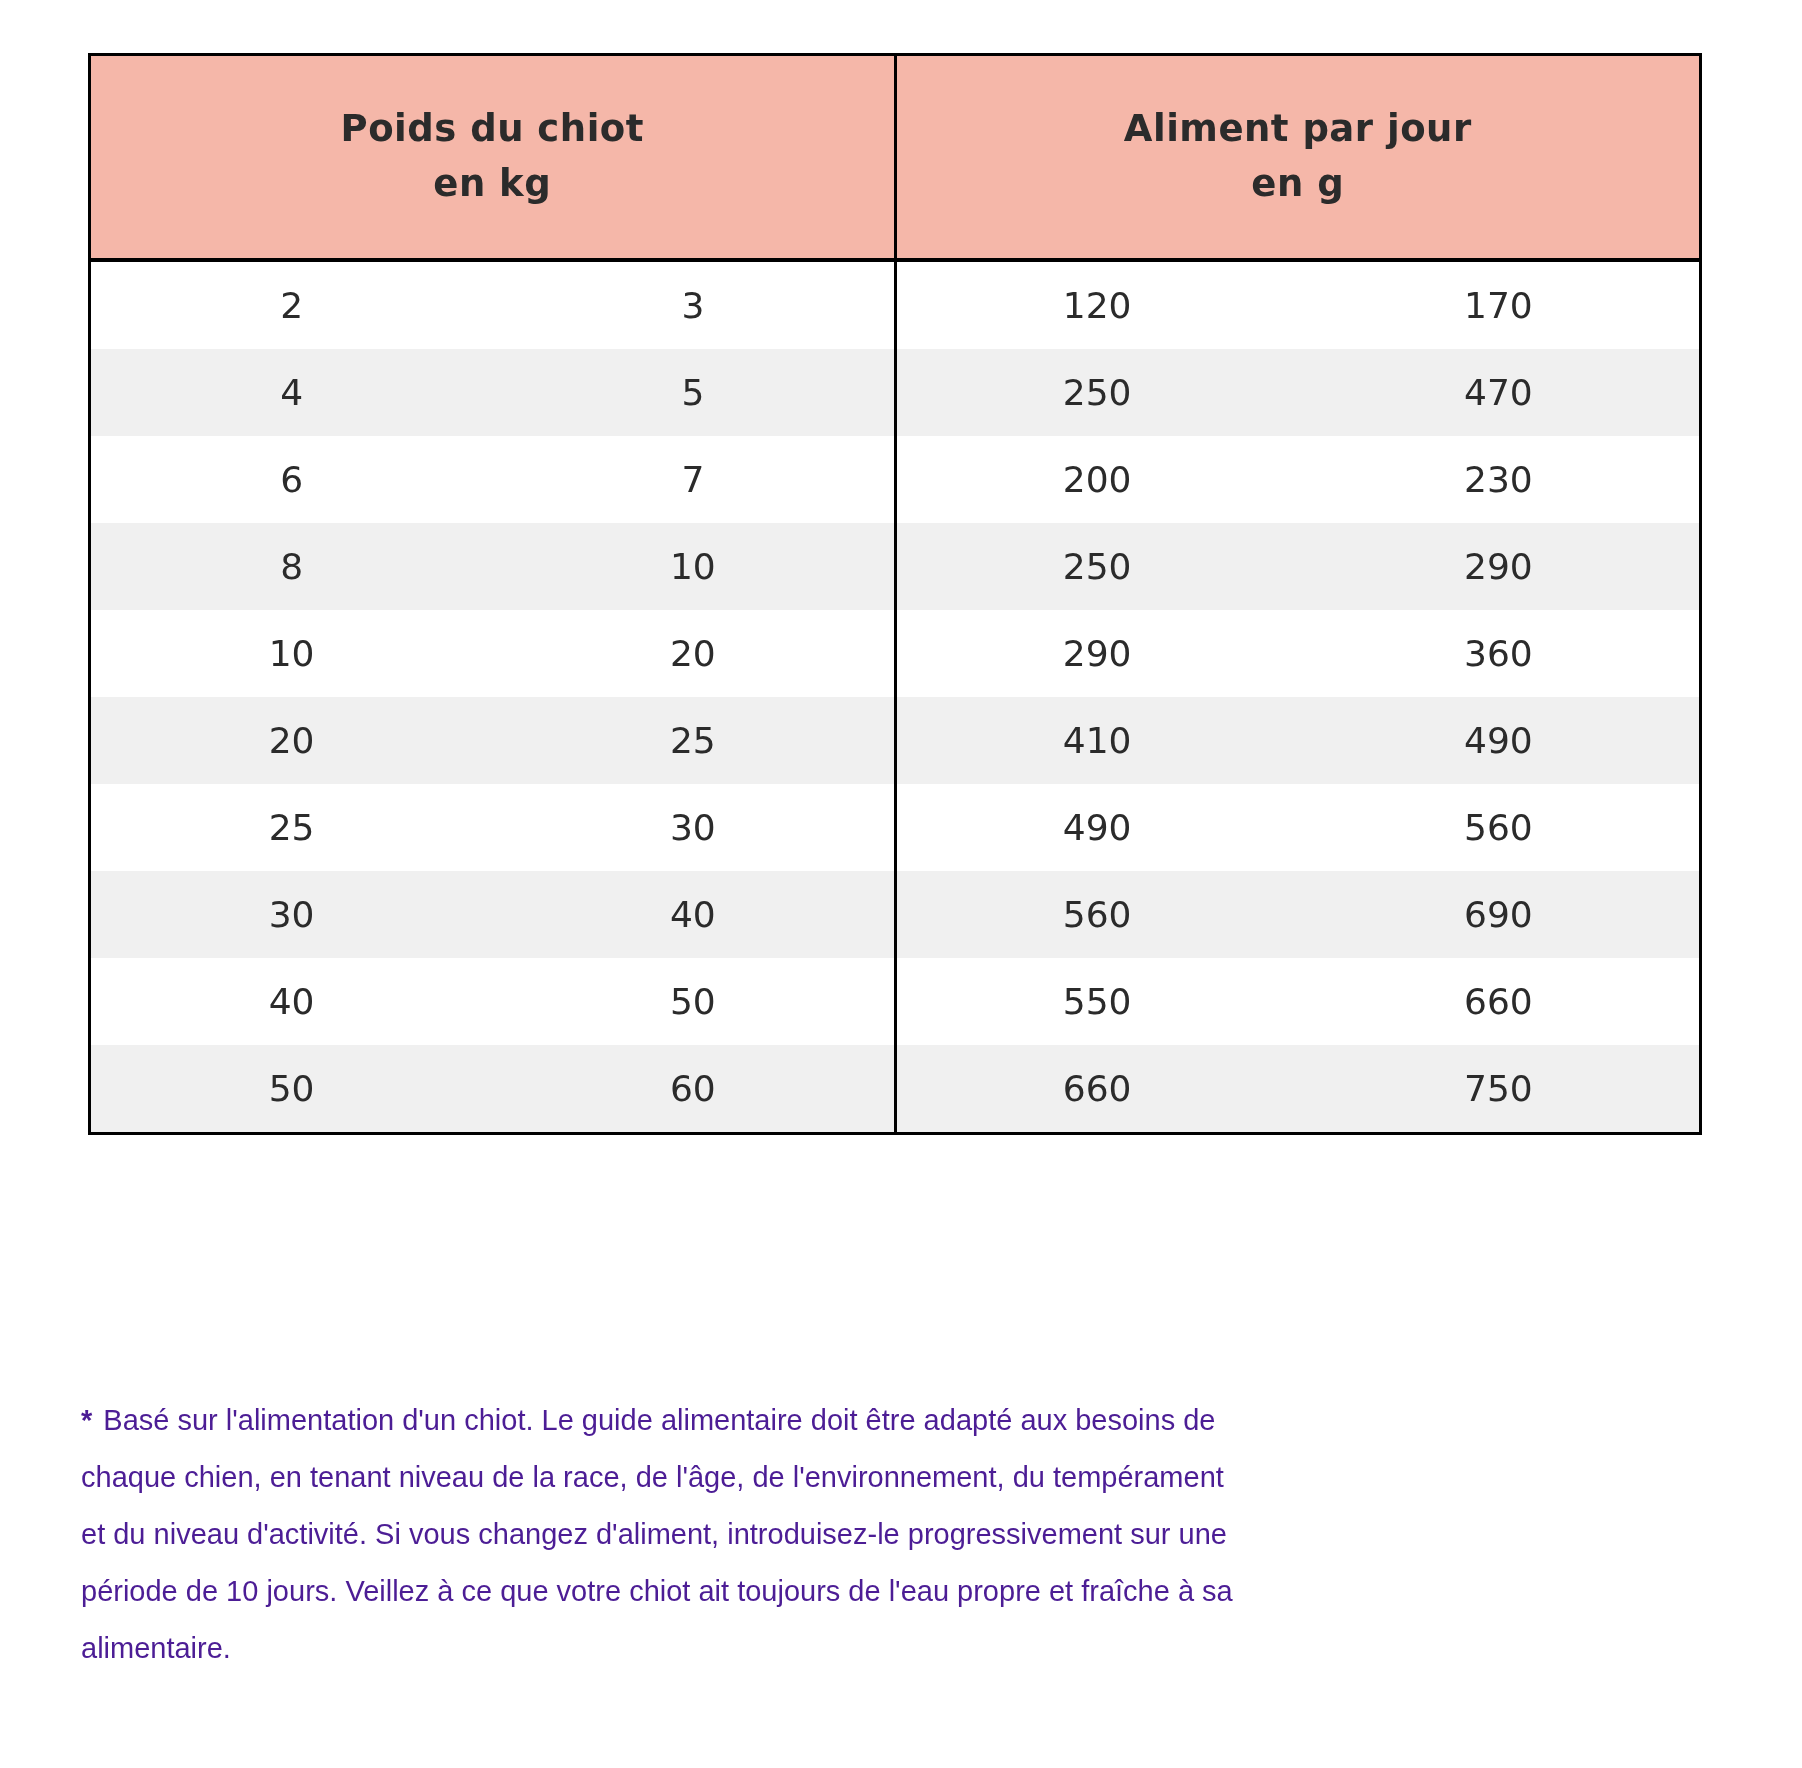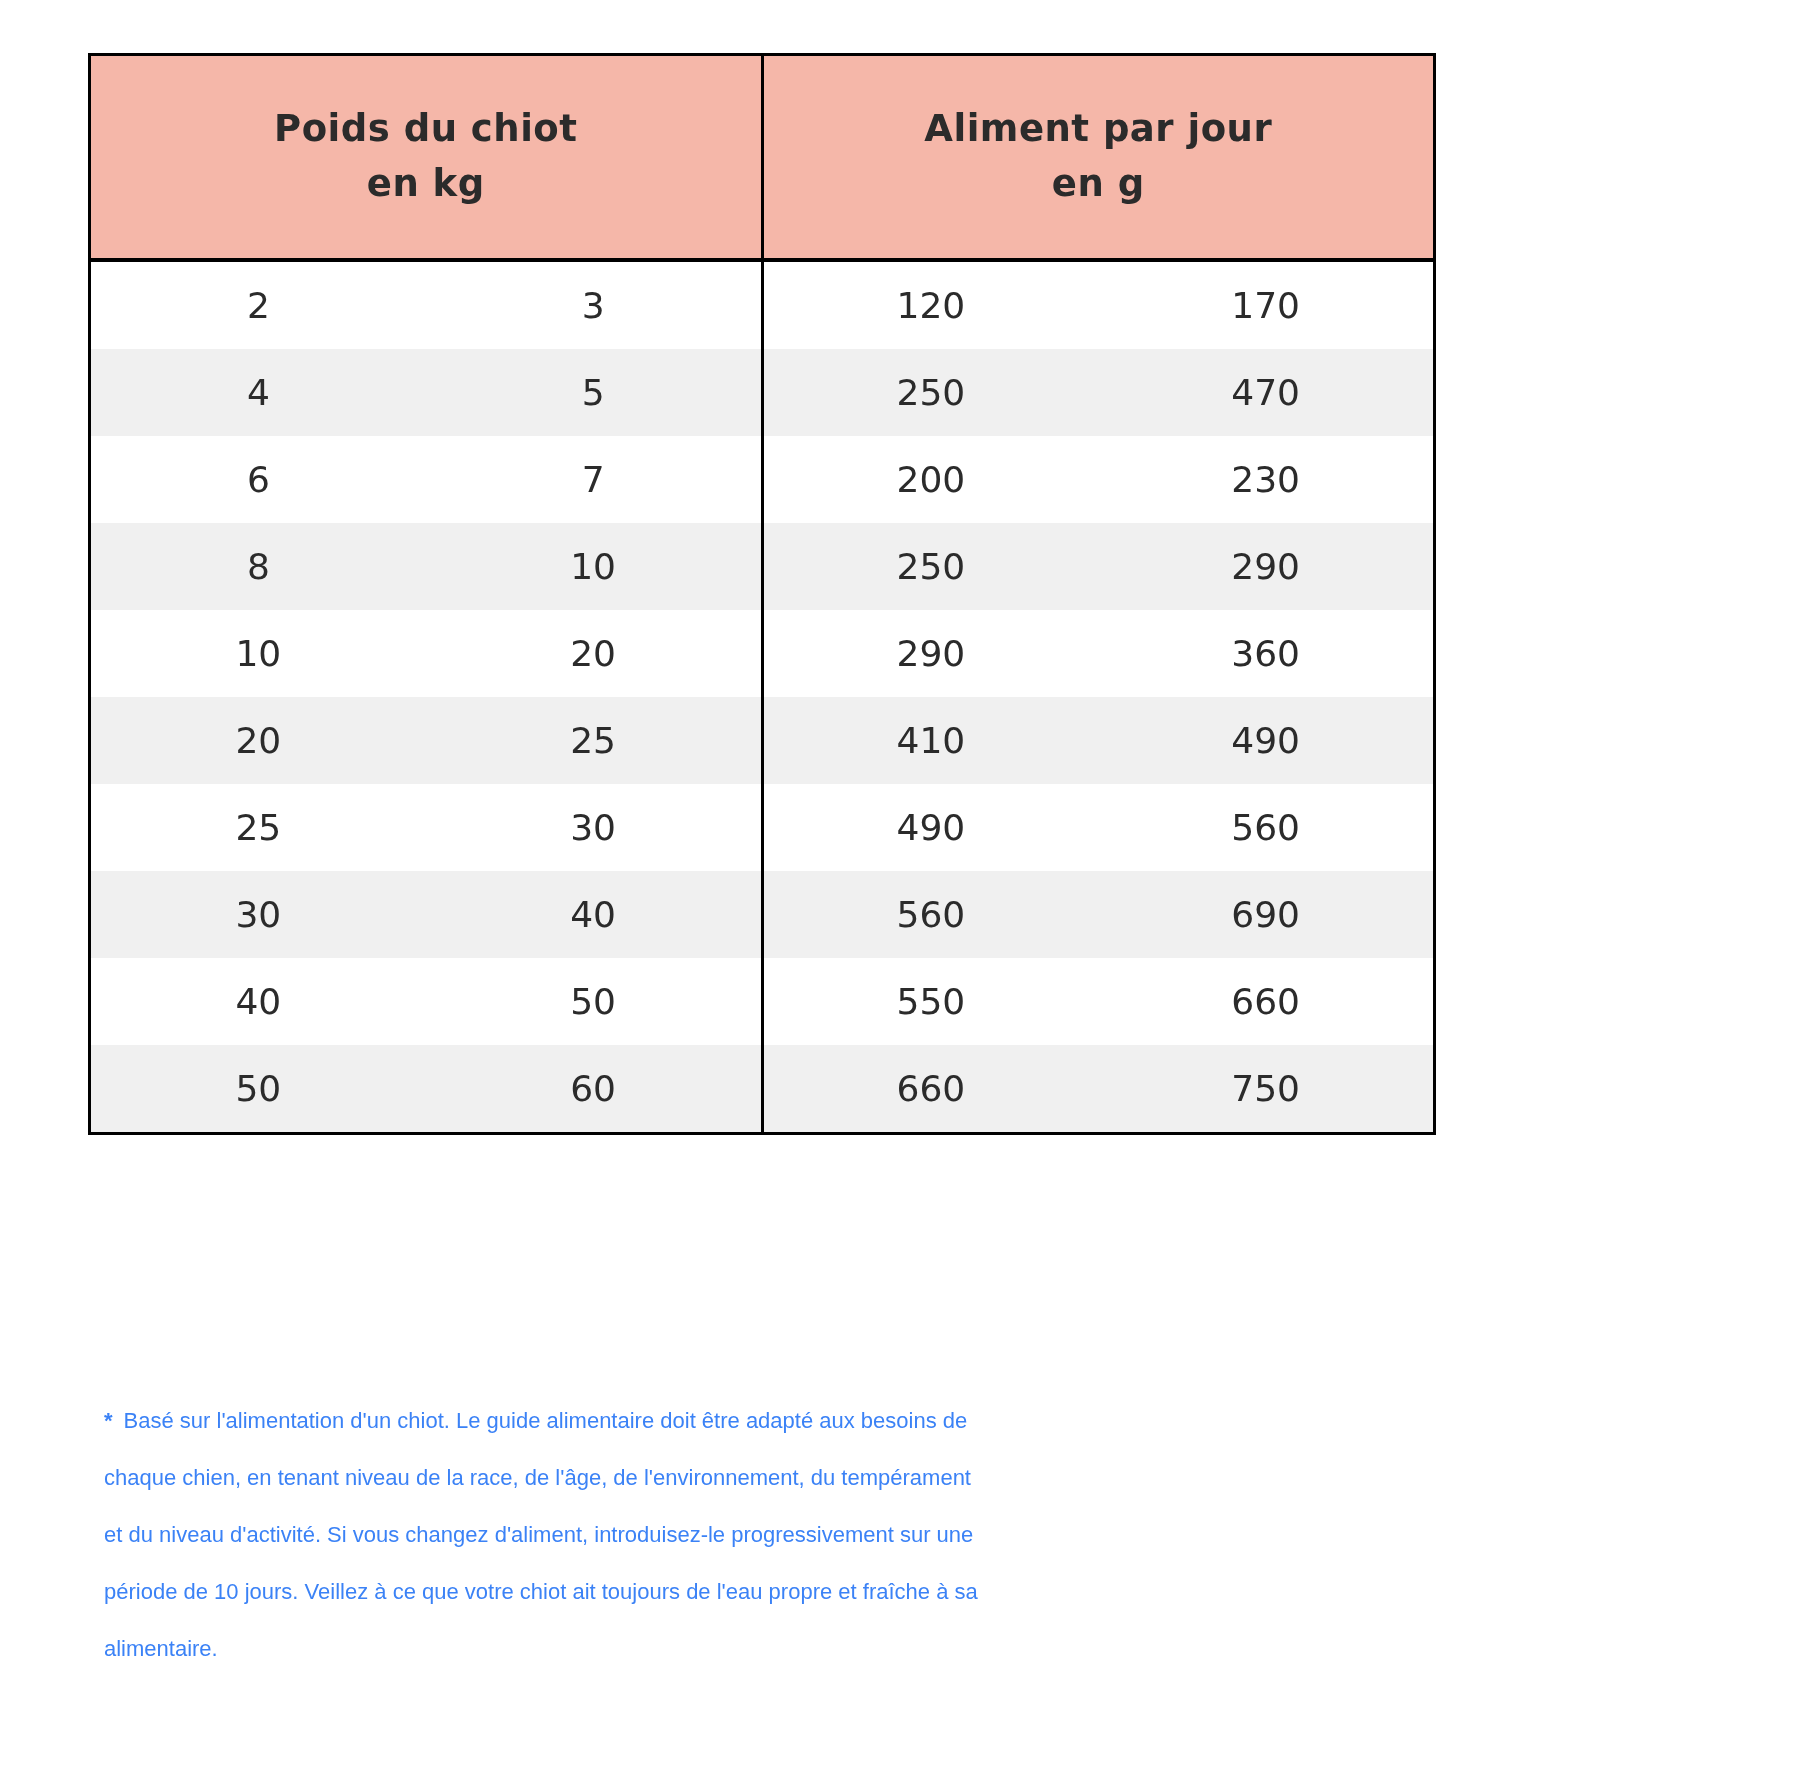--- a/index.html
+++ b/index.html
@@ -8,21 +8,21 @@
     background: #ffffff;
     font-family: "DejaVu Sans", sans-serif;
     position: relative;
   }
   .page { position: absolute; inset: 0; background: #ffffff; }
 
   
   table.guide {
     position: absolute;
     left: 88px; top: 53px;
-    width: 1348px;
+    width: 1614px;
     border-collapse: collapse;
     table-layout: fixed;
     border: 3px solid #000000;
   }
   table.guide col { width: 25%; }
   table.guide thead th {
     height: 202px;
     background: #F5B7A9;
     border-bottom: 4px solid #000000;
     vertical-align: middle;
@@ -50,26 +50,26 @@
     color: #2B2B2B;
     padding: 0;
   }
   table.guide tbody tr:nth-child(even) { background: #F0F0F0; }
   table.guide tbody tr:nth-child(odd)  { background: #FFFFFF; }
   .divider { border-left: 3px solid #000000; margin-left: 36px; }
 
   
   .footnote {
     position: absolute;
-    left: 104px; top: 1392px;
+    left: 81px; top: 1392px;
     width: 1625px;
     font-family: "Liberation Sans", sans-serif;
-    font-size: 22px;
+    font-size: 29px;
     line-height: 57px;
-    color: #3b82f6;
+    color: #4c1d95;
   }
   .fn-line { white-space: nowrap; }
   .fn-marker { font-weight: 700; margin-right: 11px; }
 </style>
 </head>
 <body>
 
 <div class="page">
 
   <table class="guide">

